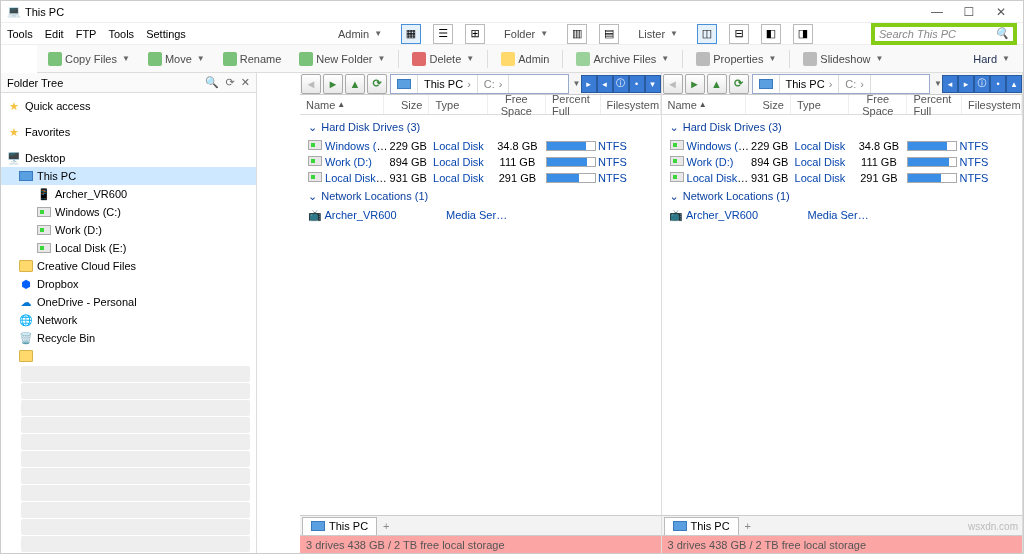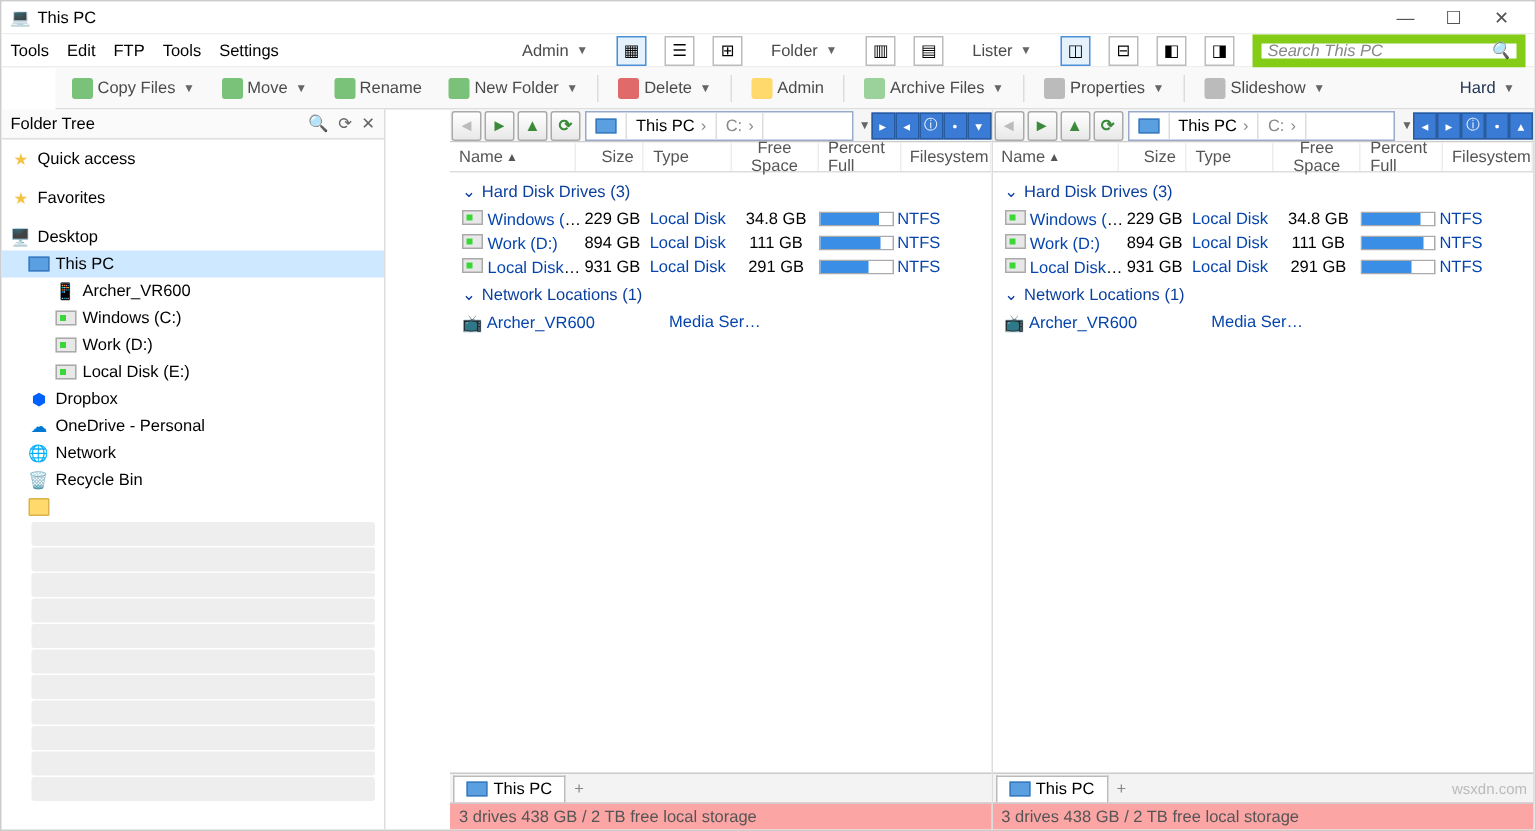--- a/index.html
+++ b/index.html
@@ -10,21 +10,21 @@
 .win-controls span { width:32px; text-align:center; font-size:12px; color:#555; }
 .menubar { height:22px; display:flex; align-items:center; background:#fff; padding:0 6px; gap:12px; border-bottom:1px solid #eee; }
 .toolbar { height:28px; display:flex; align-items:center; padding:2px 4px; gap:4px; background:#f9f9f9; border-bottom:1px solid #ddd;margin-left:36px; }
 .tb-btn { display:flex; align-items:center; height:22px; padding:0 6px; border:1px solid transparent; border-radius:2px; color:#4a4a4a; gap:3px; white-space:nowrap; }
 .tb-sep { width:1px; height:18px; background:#ddd; margin:0 2px; }
 .tb-icon { display:inline-block; width:14px; height:14px; border-radius:2px; }
 .dropdown-arrow { font-size:8px; color:#666; margin-left:2px; }
 .spacer { flex:1; }
 .tb-sq { width:20px; height:20px; border:1px solid #bbb; display:flex; align-items:center; justify-content:center; background:#fff; }
 .tb-sq.active { border-color:#4a90d9; background:#e6f2fb; }
-.search { width:182px; height:22px; border:6px solid #84cc16; padding:0 4px; font-style:italic; color:#888; display:flex; align-items:center; gap:4px; }
+.search { width:146px; height:22px; border:4px solid #84cc16; padding:0 4px; font-style:italic; color:#888; display:flex; align-items:center; gap:4px;margin-left:46px; }
 .help-btn { margin-left:4px; padding:0 8px; color:#235; }
 .content { flex:1; display:flex; min-height:0;gap:43px; }
 .sidebar { width:256px; border-right:1px solid #ddd; display:flex; flex-direction:column; }
 .sidebar-head { height:20px; border-bottom:1px solid #ddd; display:flex; align-items:center; padding:0 6px; background:#fafafa; }
 .sidebar-head .icons { margin-left:auto; display:flex; gap:6px; color:#666; }
 .tree { flex:1; overflow:auto; padding:4px 0; }
 .tree-item { display:flex; align-items:center; height:18px; padding:0 6px; gap:4px; white-space:nowrap; }
 .tree-item.selected { background:#cde8ff; }
 .tree-ico { width:14px; height:14px; display:inline-flex; align-items:center; justify-content:center; }
 .sub1 { padding-left:18px; } .sub2 { padding-left:36px; }
@@ -205,20 +205,24 @@
         </div>
       <div class="tree-item sub2">
           <span class="drive-ico"></span>
           <span>Work (D:)</span>
         </div>
       <div class="tree-item sub2">
           <span class="drive-ico"></span>
           <span>Local Disk (E:)</span>
         </div>
       <div class="tree-item sub1">
+          <span class="folder"></span>
+          <span>Creative Cloud Files</span>
+        </div>
+      <div class="tree-item sub1">
           <span class="tree-ico" style="color:#0061ff">⬢</span>
           <span>Dropbox</span>
         </div>
       <div class="tree-item sub1">
           <span class="tree-ico" style="color:#0078d4">☁</span>
           <span>OneDrive - Personal</span>
         </div>
       <div class="tree-item sub1">
           <span class="tree-ico">🌐</span>
           <span>Network</span>

